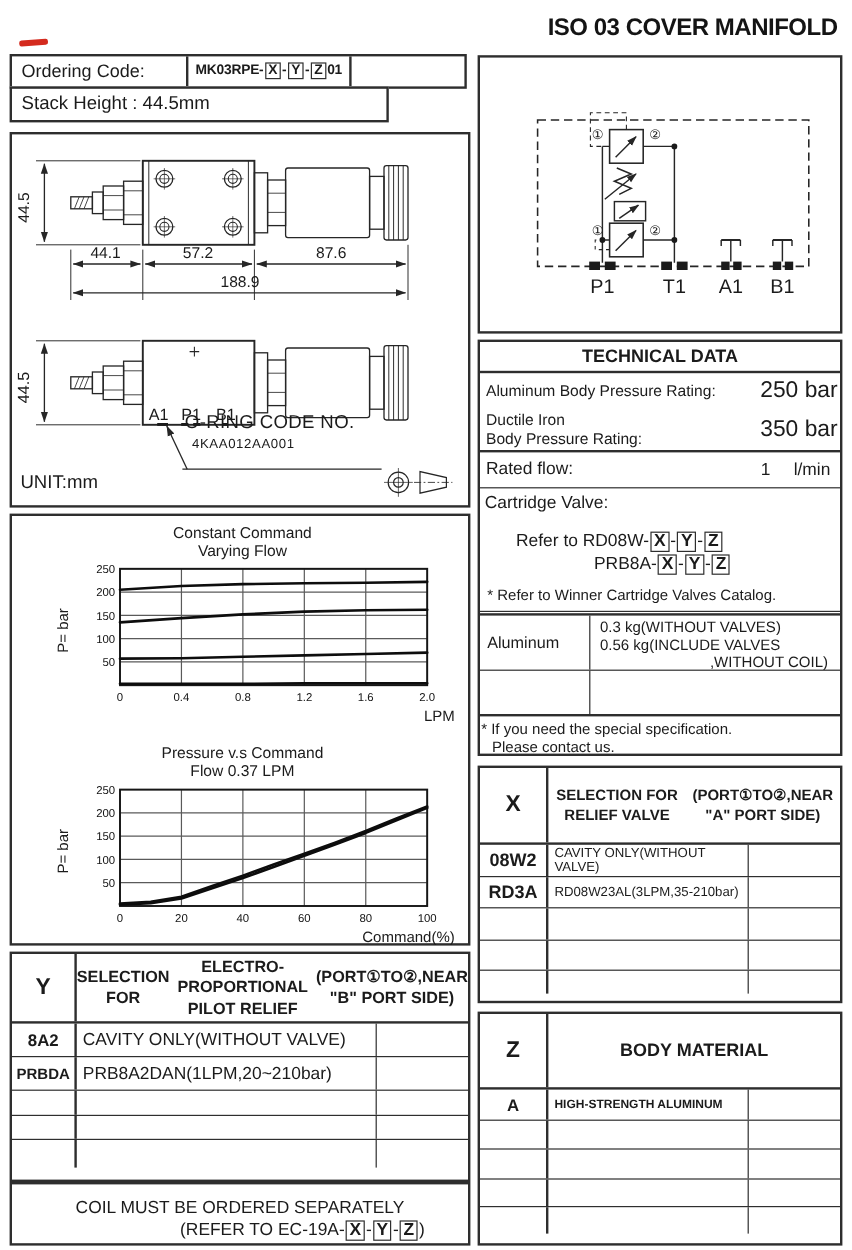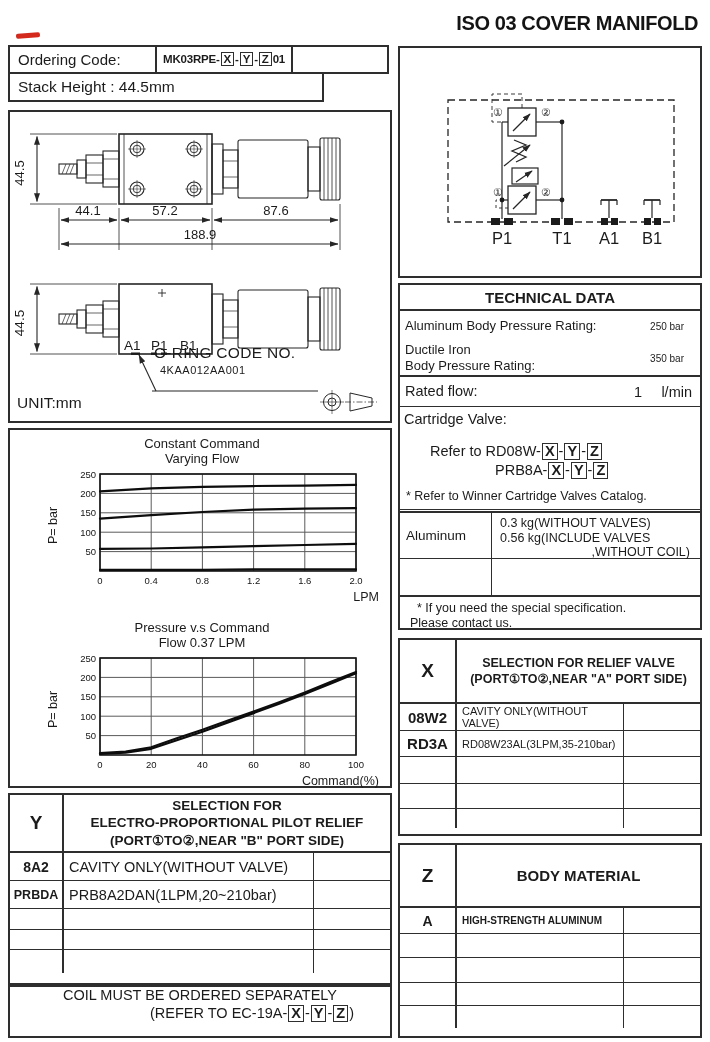--- a/index.html
+++ b/index.html
@@ -25,33 +25,33 @@
   
   .charts-box{top:428px;left:8px;width:384px;height:360px}
   .chart-title{left:0;width:384px;text-align:center;font-size:13px;line-height:1.18;white-space:pre-line}
   .xlab{left:69px;width:300px;text-align:right;font-size:12.5px}
   .ylab{transform:rotate(-90deg);transform-origin:0 0;font-size:12.5px;white-space:nowrap}
   
   .tech-box{top:283px;left:398px;width:304px;height:347px}
   .tech-hdr{height:26px;line-height:26px;text-align:center;font-weight:bold;font-size:15px;border-bottom:2px solid #2e2e2e}
   .trow{display:flex;align-items:center}
   .tlabel{font-size:13px;padding-left:5px;line-height:1.25}
-  .tval{margin-left:auto;font-size:10px;padding-right:16px;white-space:nowrap}
+  .tval{margin-left:auto;font-size:19px;padding-right:2px;white-space:nowrap}
   .sep{height:2px;border-top:1.5px solid #2e2e2e;margin-top:6px}
   
   .sel{position:absolute;border:2px solid #2e2e2e;background:#fff}
   .hrow{display:flex;border-bottom:2px solid #2e2e2e}
   .srow{display:flex;border-bottom:1.5px solid #2e2e2e}
   .srow:last-child{border-bottom:none}
   .key{border-right:2px solid #2e2e2e;display:flex;align-items:center;justify-content:center;font-weight:bold}
-  .headcell{flex:1;display:flex;flex-direction:column;align-items:center;justify-content:center;font-weight:bold;text-align:center;line-height:1.3}
+  .headcell{flex:1;display:flex;flex-direction:row;align-items:center;justify-content:center;font-weight:bold;text-align:center;line-height:1.3}
   .desc{flex:1;display:flex;align-items:center;padding-left:5px}
   .nar{border-left:1.5px solid #2e2e2e;width:77px}
   .coil-box{top:985px;left:8px;width:384px;height:53px}
-  .coil1{text-align:center;font-size:14.5px;padding-top:0}
+  .coil1{text-align:center;font-size:14.5px;padding-top:12px}
   .coil2{text-align:right;font-size:14.5px;padding-right:36px;margin-top:2px}
   .schematic-box{top:46px;left:398px;width:304px;height:232px}
 </style>
 </head>
 <body>
 
 <div class="page">
 
   <div class="abs red-mark"></div>
   <div class="abs title">ISO 03 COVER MANIFOLD</div>
@@ -406,21 +406,21 @@
           <div>0.56 kg(INCLUDE VALVES</div>
           <div style="text-align:right;padding-right:6px">,WITHOUT COIL)</div>
         </div>
       </div>
       <div style="display:flex;height:38px;border-bottom:2px solid #2e2e2e">
         <div style="width:92px;border-right:1.5px solid #2e2e2e"></div>
         <div style="flex:1"></div>
       </div>
     </div>
     <div style="margin-top:4px;font-size:12.5px;line-height:1.2">
-      <div style="padding-left:17px">* If you need the special specification.</div>
+      <div style="padding-left:1px">* If you need the special specification.</div>
       <div style="padding-left:10px">Please contact us.</div>
     </div>
   </div>
 
   <div class="sel" style="left:398px;top:638px;width:304px;height:198px">
     <div class="hrow" style="height:64px">
       <div class="key" style="width:57px;font-size:19px">X</div>
       <div class="headcell" style="font-size:12.5px">
         <span>SELECTION FOR RELIEF VALVE</span>
         <span>(PORT①TO②,NEAR "A" PORT SIDE)</span>

